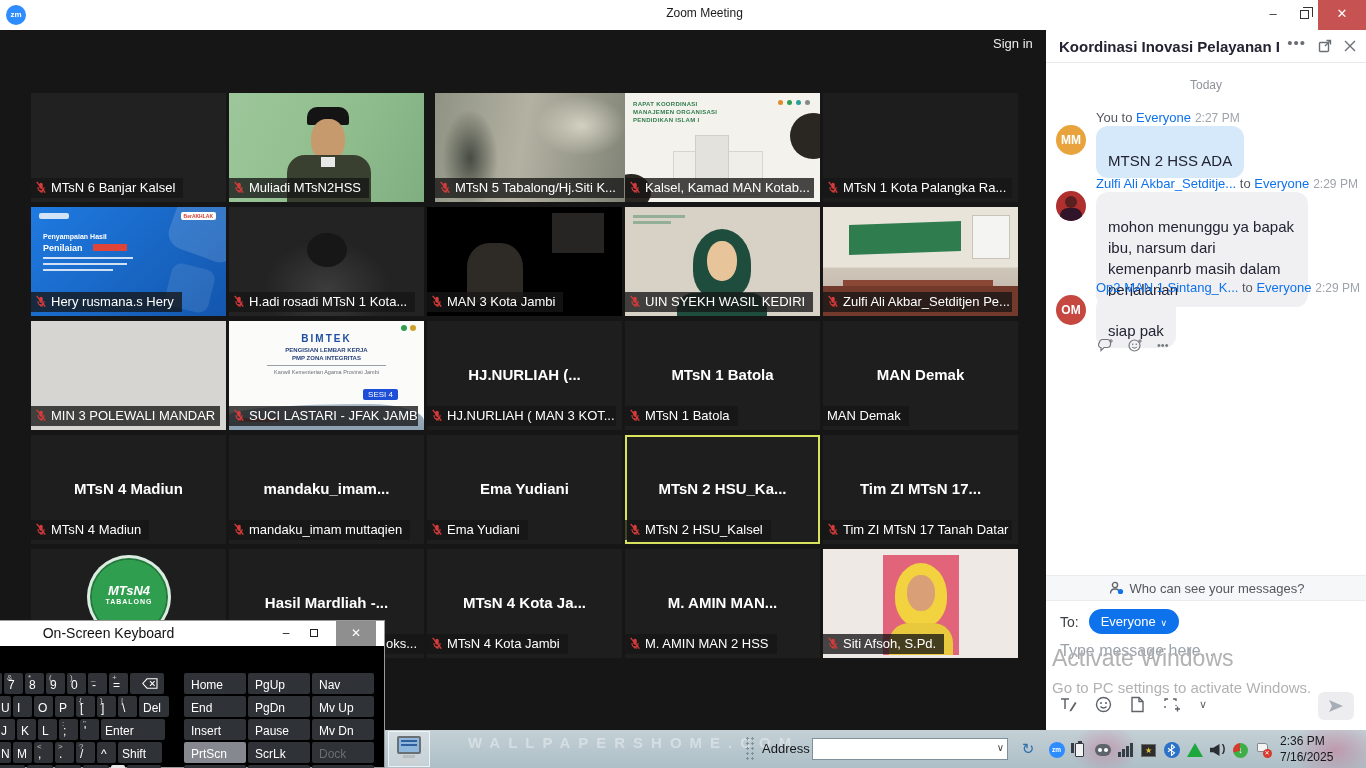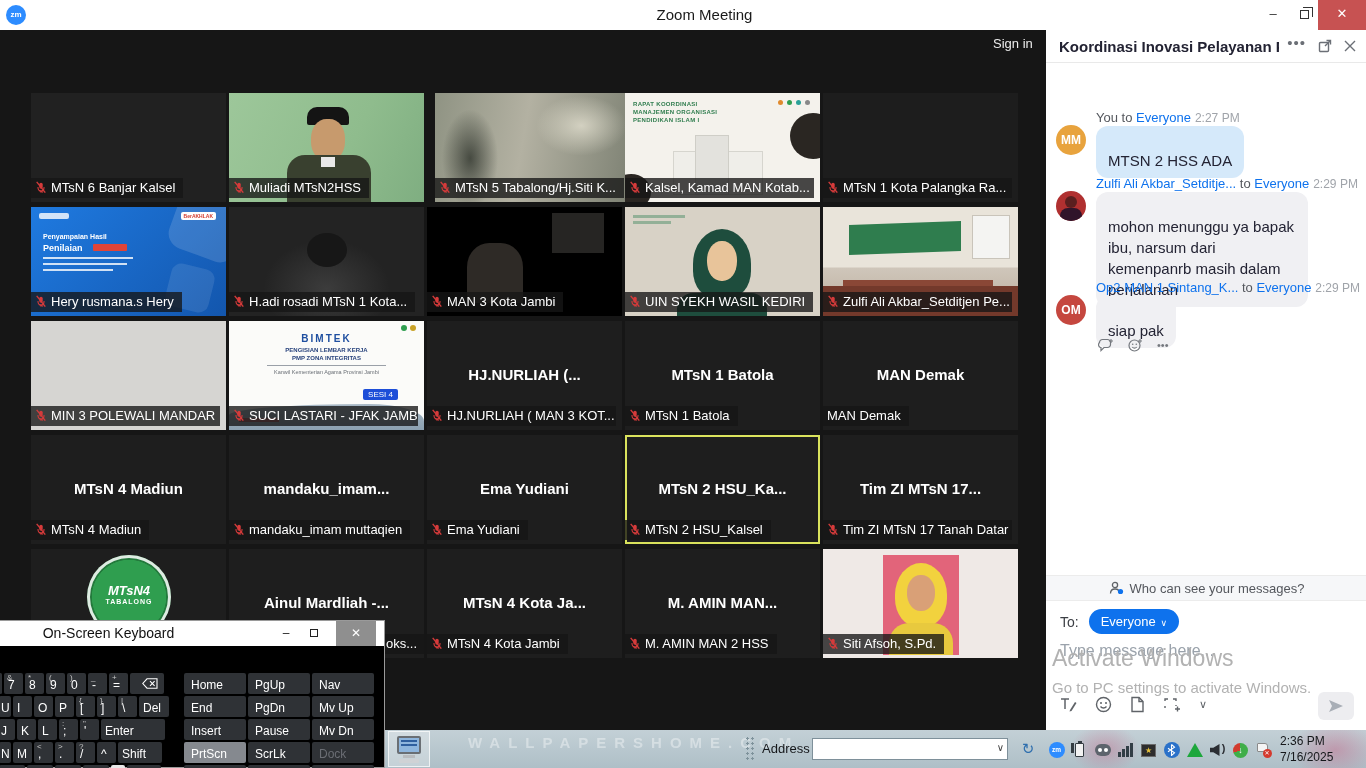--- a/index.html
+++ b/index.html
@@ -4,21 +4,21 @@
 <style>
   * { margin:0; padding:0; box-sizing:border-box; }
   html,body { width:1366px; height:768px; overflow:hidden; background:#000;
     font-family:"Liberation Sans","DejaVu Sans",sans-serif; }
   .screen { position:relative; width:1366px; height:768px; background:#101010; overflow:hidden; }
 
   
   .win-titlebar { position:absolute; left:0; top:0; width:1366px; height:30px; background:#ffffff; z-index:2; }
   .app-icon { position:absolute; left:6px; top:5px; width:20px; height:20px; border-radius:50%;
     background:#2d8cff; color:#fff; font-size:8px; font-weight:bold; text-align:center; line-height:20px; }
-  .win-title { position:absolute; left:0; right:0; top:6px; text-align:center; font-size:15px; color:#1a1a1a;margin-left:43px; }
+  .win-title { position:absolute; left:0; right:0; top:6px; text-align:center; font-size:12px; color:#1a1a1a;margin-left:43px; }
   .win-btn { position:absolute; top:0; height:30px; text-align:center; line-height:28px; font-size:13px; color:#333; }
   .btn-min { left:1258px; width:30px; }
   .btn-max { left:1290px; width:28px; }
   .btn-max .sq { display:inline-block; width:9px; height:9px; border:1px solid #333; position:relative; top:1px; }
   .btn-max .sq:before { content:""; position:absolute; left:2px; top:-4px; width:9px; height:9px; border:1px solid #333; border-left:none; border-bottom:none; }
   .btn-close { left:1318px; width:48px; background:#c75252; color:#fff; font-size:13px; }
 
   
   .video-area { position:absolute; left:0; top:30px; width:1046px; height:738px; background:#161616; z-index:1; }
   .sign-in { position:absolute; left:993px; top:6px; font-size:13px; color:#ededed; }
@@ -566,21 +566,21 @@
             <span>Tim ZI MTsN 17 Tanah Datar</span>
           </div>
         </div>
         <div class="tile k-logo" style="left: 31px; top: 519px;">
           <div class="disc">
             <span class="l1">MTsN4</span>
             <span class="l2">TABALONG</span>
           </div>
         </div>
         <div class="tile k-name" style="left: 229px; top: 519px;">
-          <div class="center-name">Ainul Mardliah -...</div>
+          <div class="center-name">Hasil Mardliah -...</div>
           <div class="name-label fragment">
             <span>oks...</span>
           </div>
         </div>
         <div class="tile k-name" style="left: 427px; top: 519px;">
           <div class="center-name">MTsN 4 Kota Ja...</div>
           <div class="name-label">
             <span>
               <svg width="12" height="13" viewBox="0 0 14 14">
                 <rect x="5" y="1.5" width="4" height="7" rx="2" fill="#d63b3b"></rect>
@@ -640,20 +640,21 @@
               <path d="M7 7 L12.5 1.5 M8.5 1.5h4v4" fill="none" stroke="#6b6f76" stroke-width="1.4"></path>
             </svg>
         </span>
         <span>
           <svg width="12" height="12" viewBox="0 0 12 12">
               <path d="M1 1 L11 11 M11 1 L1 11" stroke="#6b6f76" stroke-width="1.4"></path>
             </svg>
         </span>
       </div>
     </div>
+    <div class="today">Today</div>
     <div id="chat-msgs">
         <div class="msg-header" style="top: 80px;"><span>You</span><span> to </span><span class="recipient">Everyone</span><span class="time">2:27 PM</span></div>
         <div class="avatar" style="top: 95px; background: rgb(232, 163, 61);">MM</div>
         <div class="bubble own" style="top: 96px;">MTSN 2 HSS ADA</div>
         <div class="msg-header" style="top: 146px;"><span class="sender-blue">Zulfi Ali Akbar_Setditje...</span><span> to </span><span class="recipient">Everyone</span><span class="time">2:29 PM</span></div>
         <div class="avatar" style="top: 161px; background: rgb(176, 48, 48);">
           <div class="ph-head"></div>
           <div class="ph-body"></div>
         </div>
         <div class="bubble other" style="top: 162px;">mohon menunggu ya bapak ibu, narsum dari kemenpanrb masih dalam perjalanan</div>

